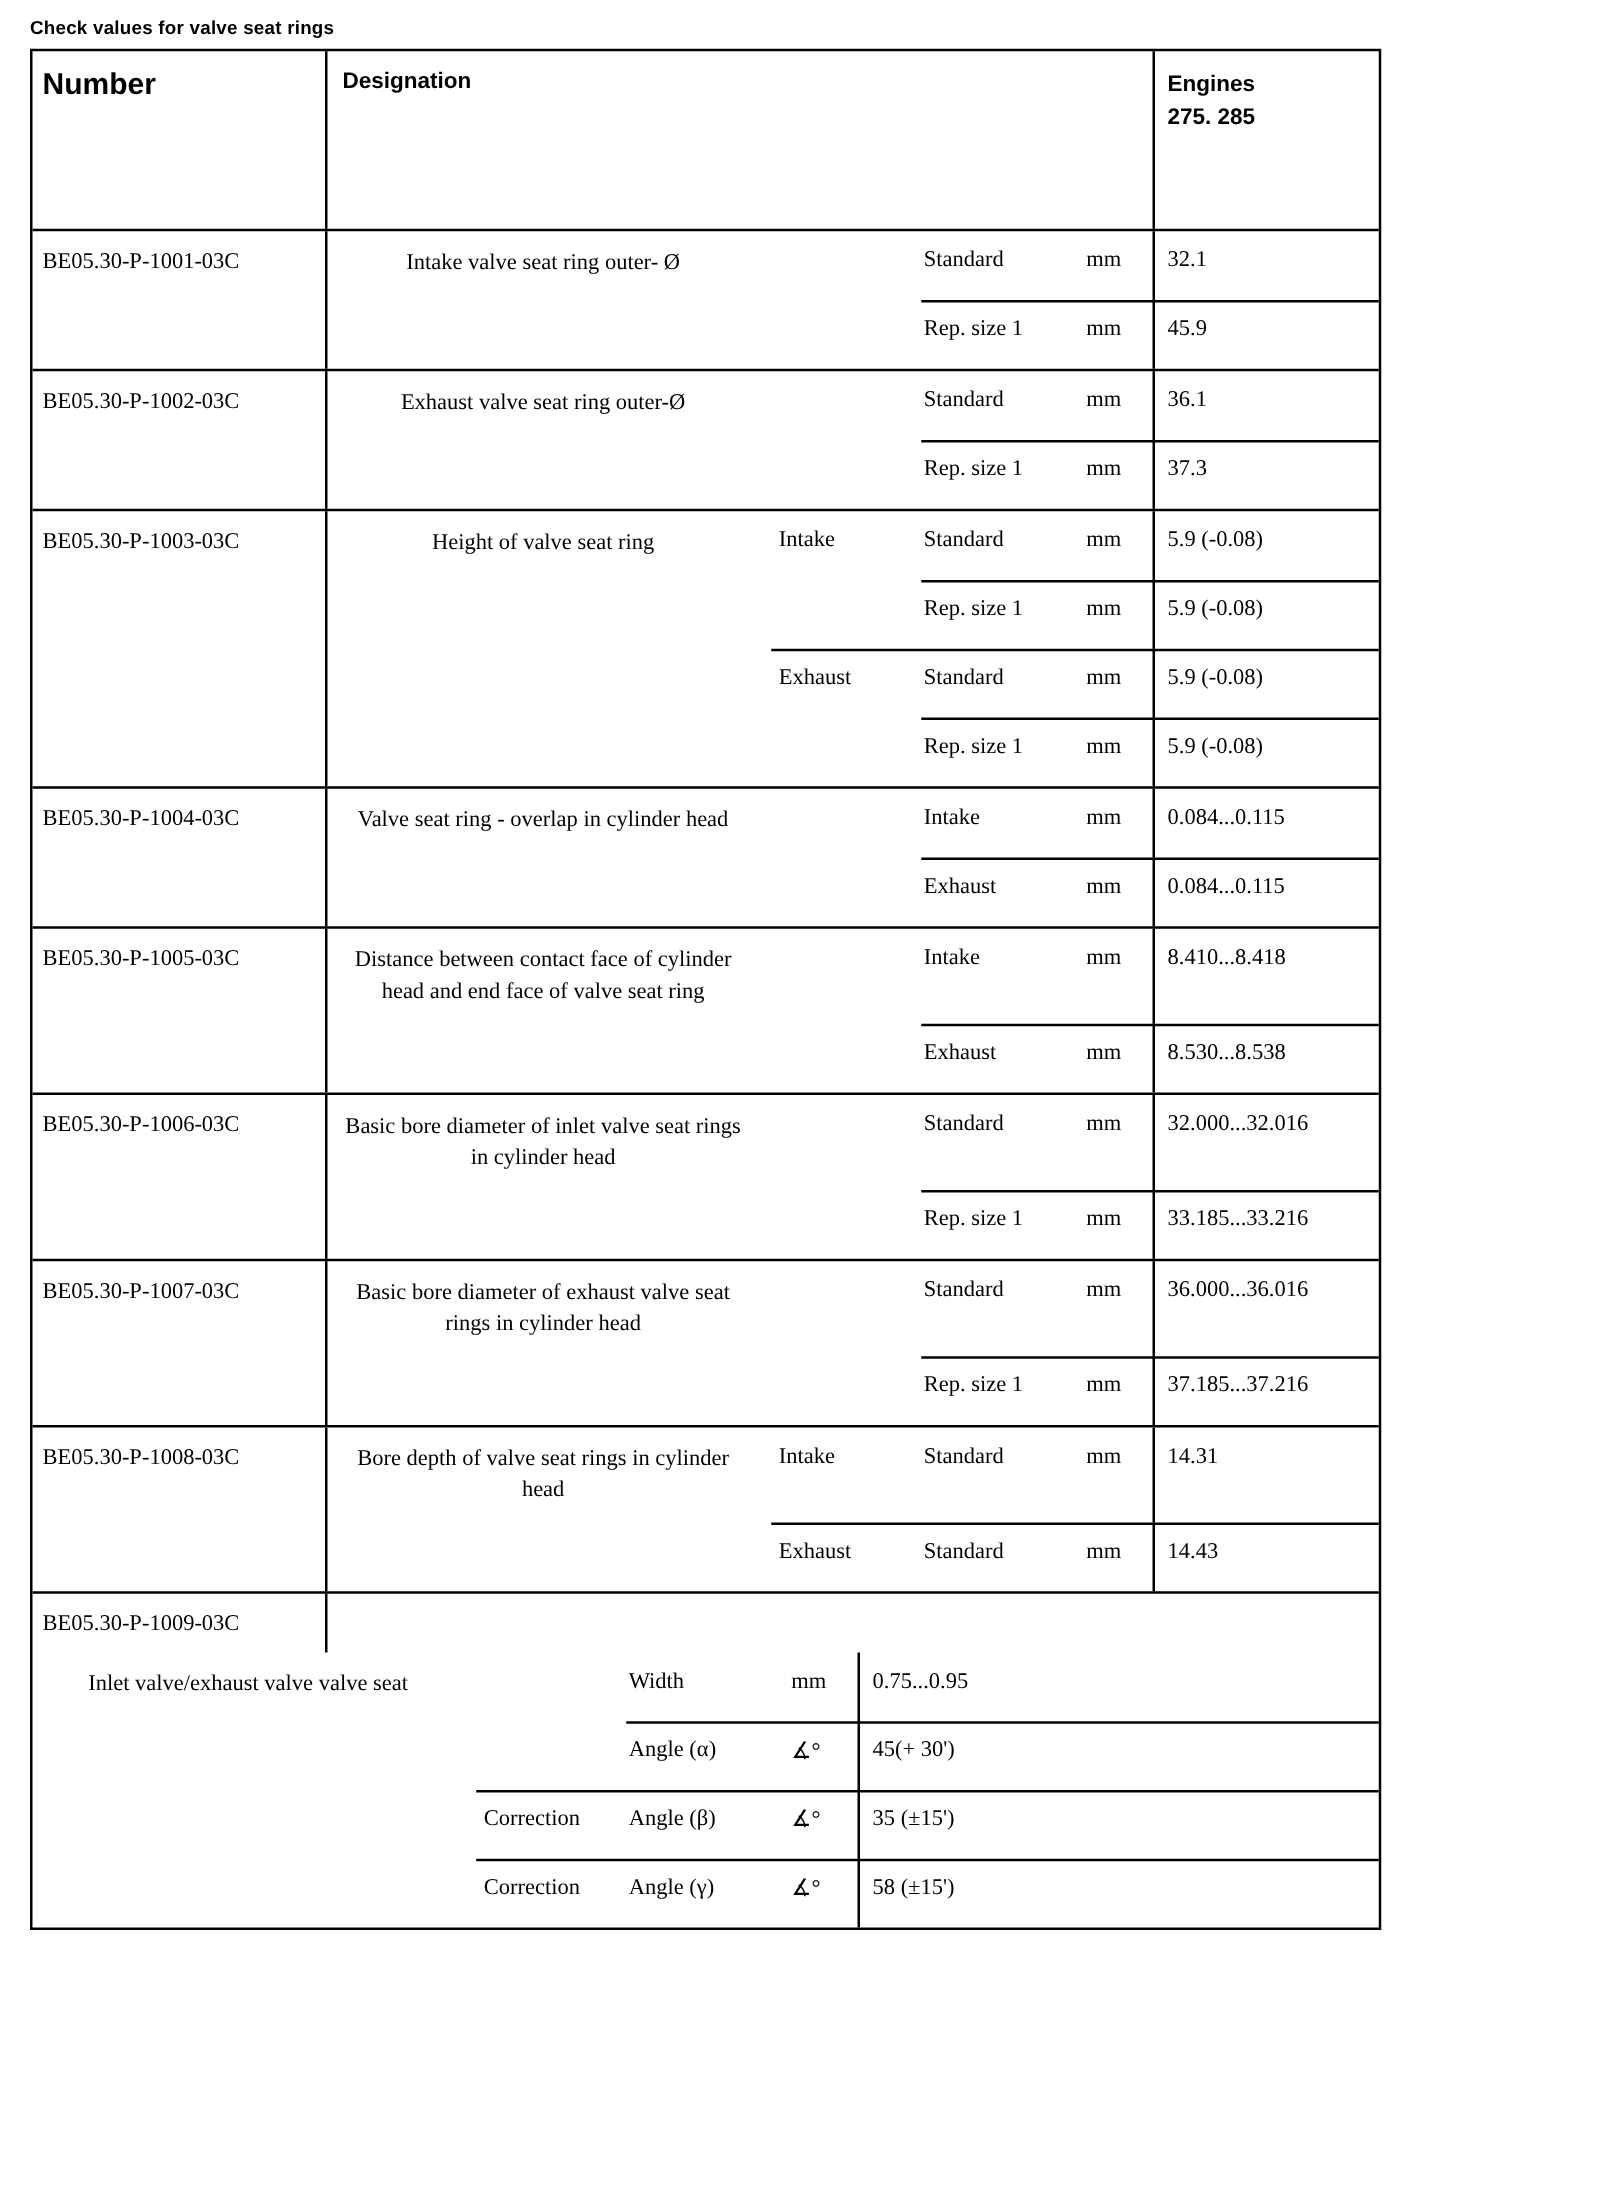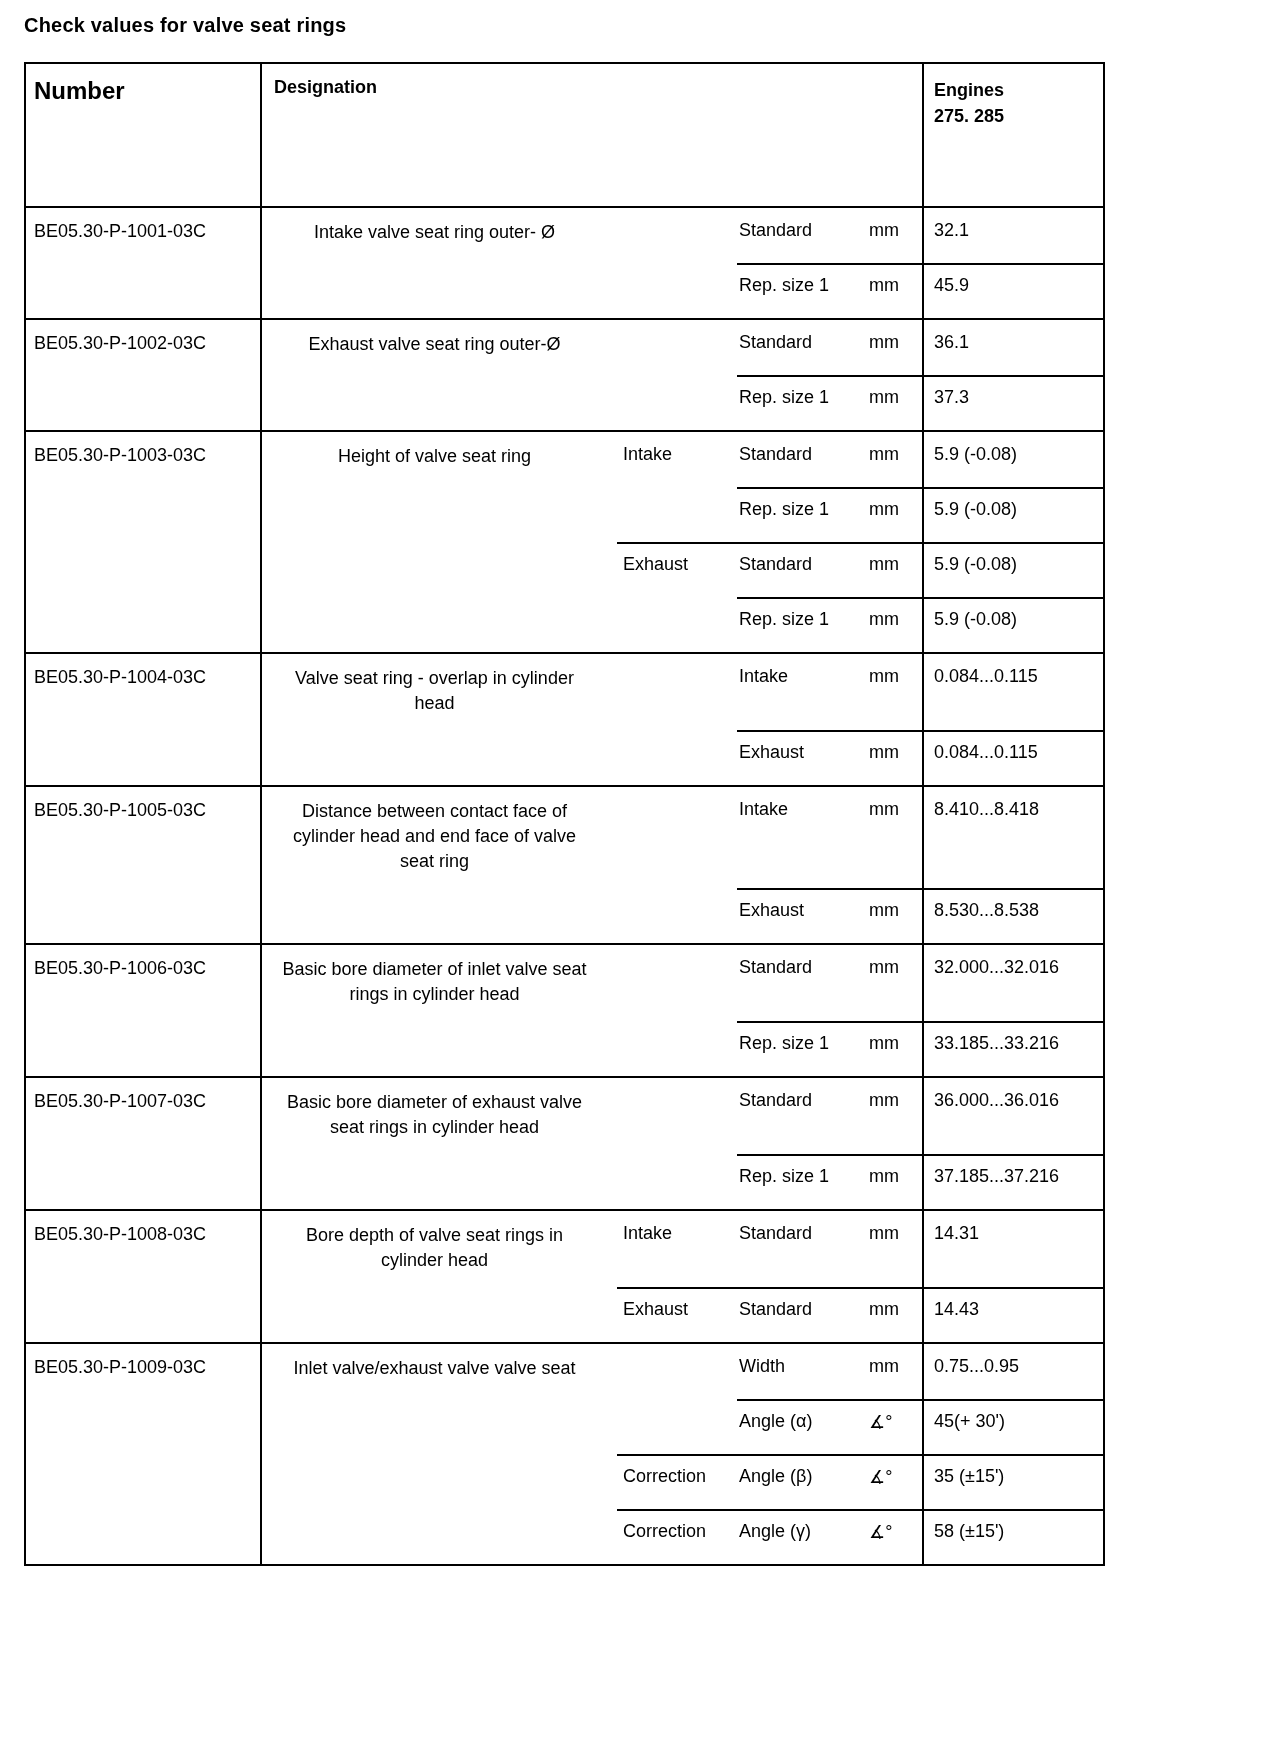--- a/index.html
+++ b/index.html
@@ -6,23 +6,23 @@
   html, body { background: #ffffff; }
   body {
     width: 1280px;
     height: 1764px;
     font-family: "Liberation Sans", "DejaVu Sans", sans-serif;
     color: #000000;
     -webkit-font-smoothing: antialiased;
   }
   .page { padding: 14px 24px; }
   .doc-title {
-    font-size: 20px;
+    font-size: 15px;
     font-weight: 700;
-    margin-bottom: 25px;
+    margin-bottom: 8px;
     letter-spacing: 0.2px;
   }
   .spec-table {
     width: 1081px;
     border: 2px solid #000;
     background: #fff;
   }
   
   .thead { display: flex; height: 144px; border-bottom: 2px solid #000; }
   .cell-number-h {
@@ -37,22 +37,22 @@
     font-size: 18px; font-weight: 700;
   }
   .cell-engines-h {
     flex: 1;
     border-left: 2px solid #000;
     padding: 13px 10px;
     font-size: 18px; font-weight: 700;
     line-height: 26px;
   }
   
-  .block { display: flex; border-bottom: 2px solid #000; }
-  .block:last-child { border-bottom: none; }
+  .block { display: flex; border-bottom: 2px solid #000; font-family: Liberation Serif, serif; }
+  .block:last-child { border-bottom: none; flex-direction: column; }
   .block-number {
     width: 236px; flex: none;
     border-right: 2px solid #000;
     padding: 13px 8px;
     font-size: 18px;
   }
   .block-specs { flex: 1; display: flex; flex-direction: column; }
   .spec { position: relative; display: flex; min-height: 55px; }
   .spec-designation {
     width: 355px; flex: none;

